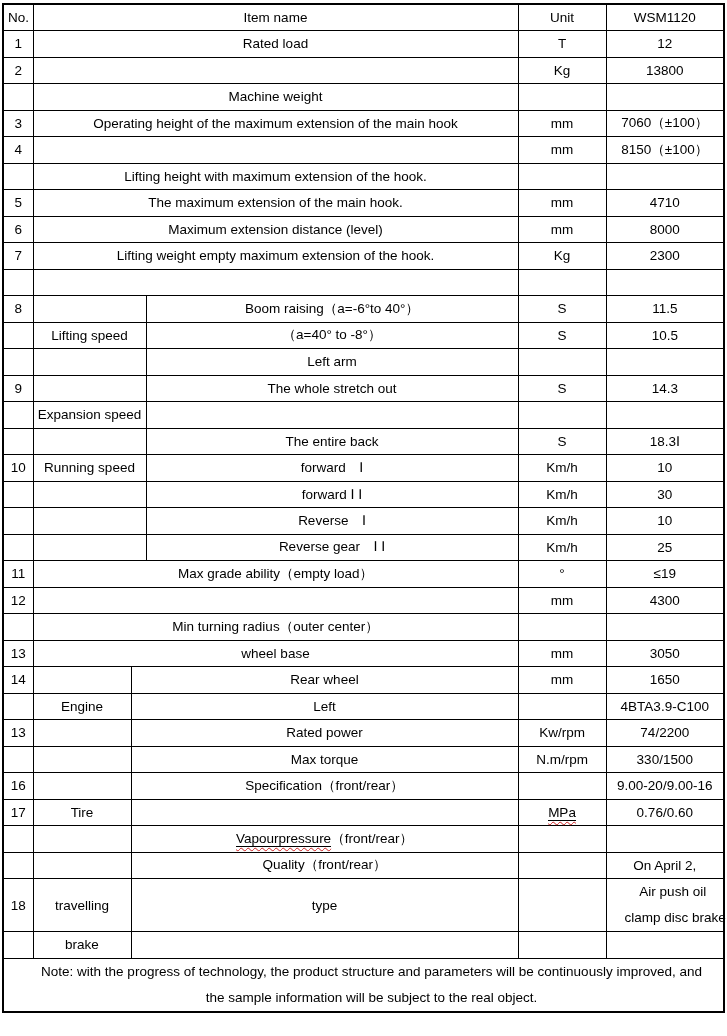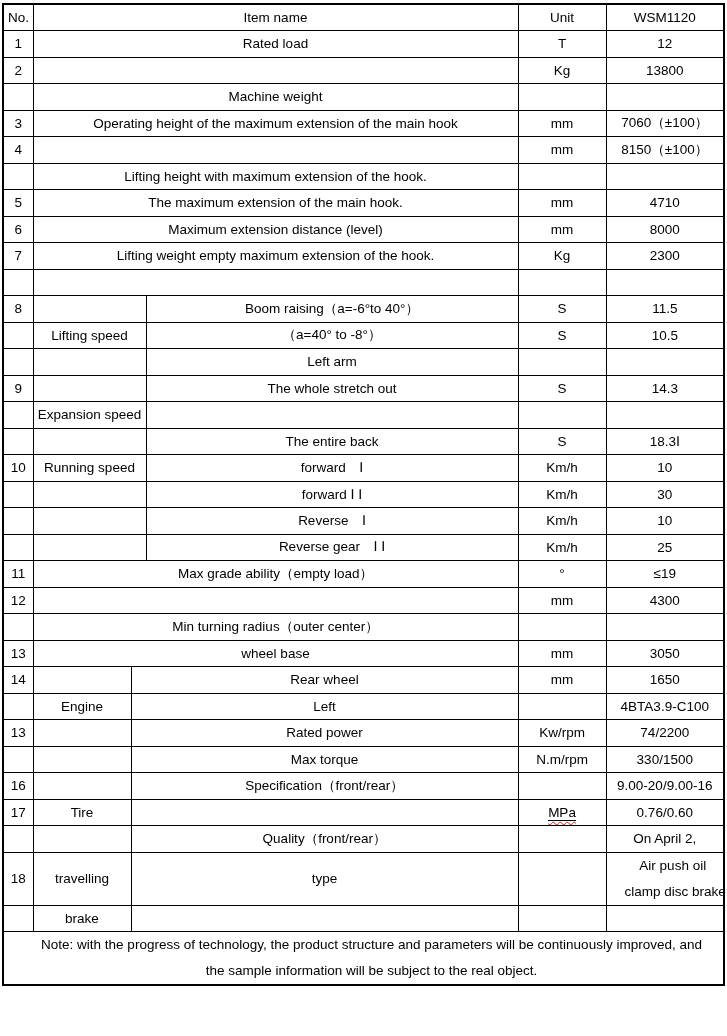--- a/index.html
+++ b/index.html
@@ -247,20 +247,27 @@
         <tr>
           <td>17</td>
           <td>Tire</td>
           <td colspan="2"></td>
           <td><span class="sp">MPa</span></td>
           <td>0.76/0.60</td>
         </tr>
         <tr>
           <td></td>
           <td></td>
+          <td colspan="2"><span class="sp">Vapourpressure</span><span>（front/rear）</span></td>
+          <td></td>
+          <td></td>
+        </tr>
+        <tr>
+          <td></td>
+          <td></td>
           <td colspan="2">Quality（front/rear）</td>
           <td></td>
           <td>On April 2,</td>
         </tr>
         <tr style="height: 53px;">
           <td>18</td>
           <td>travelling</td>
           <td colspan="2">type</td>
           <td></td>
           <td>

